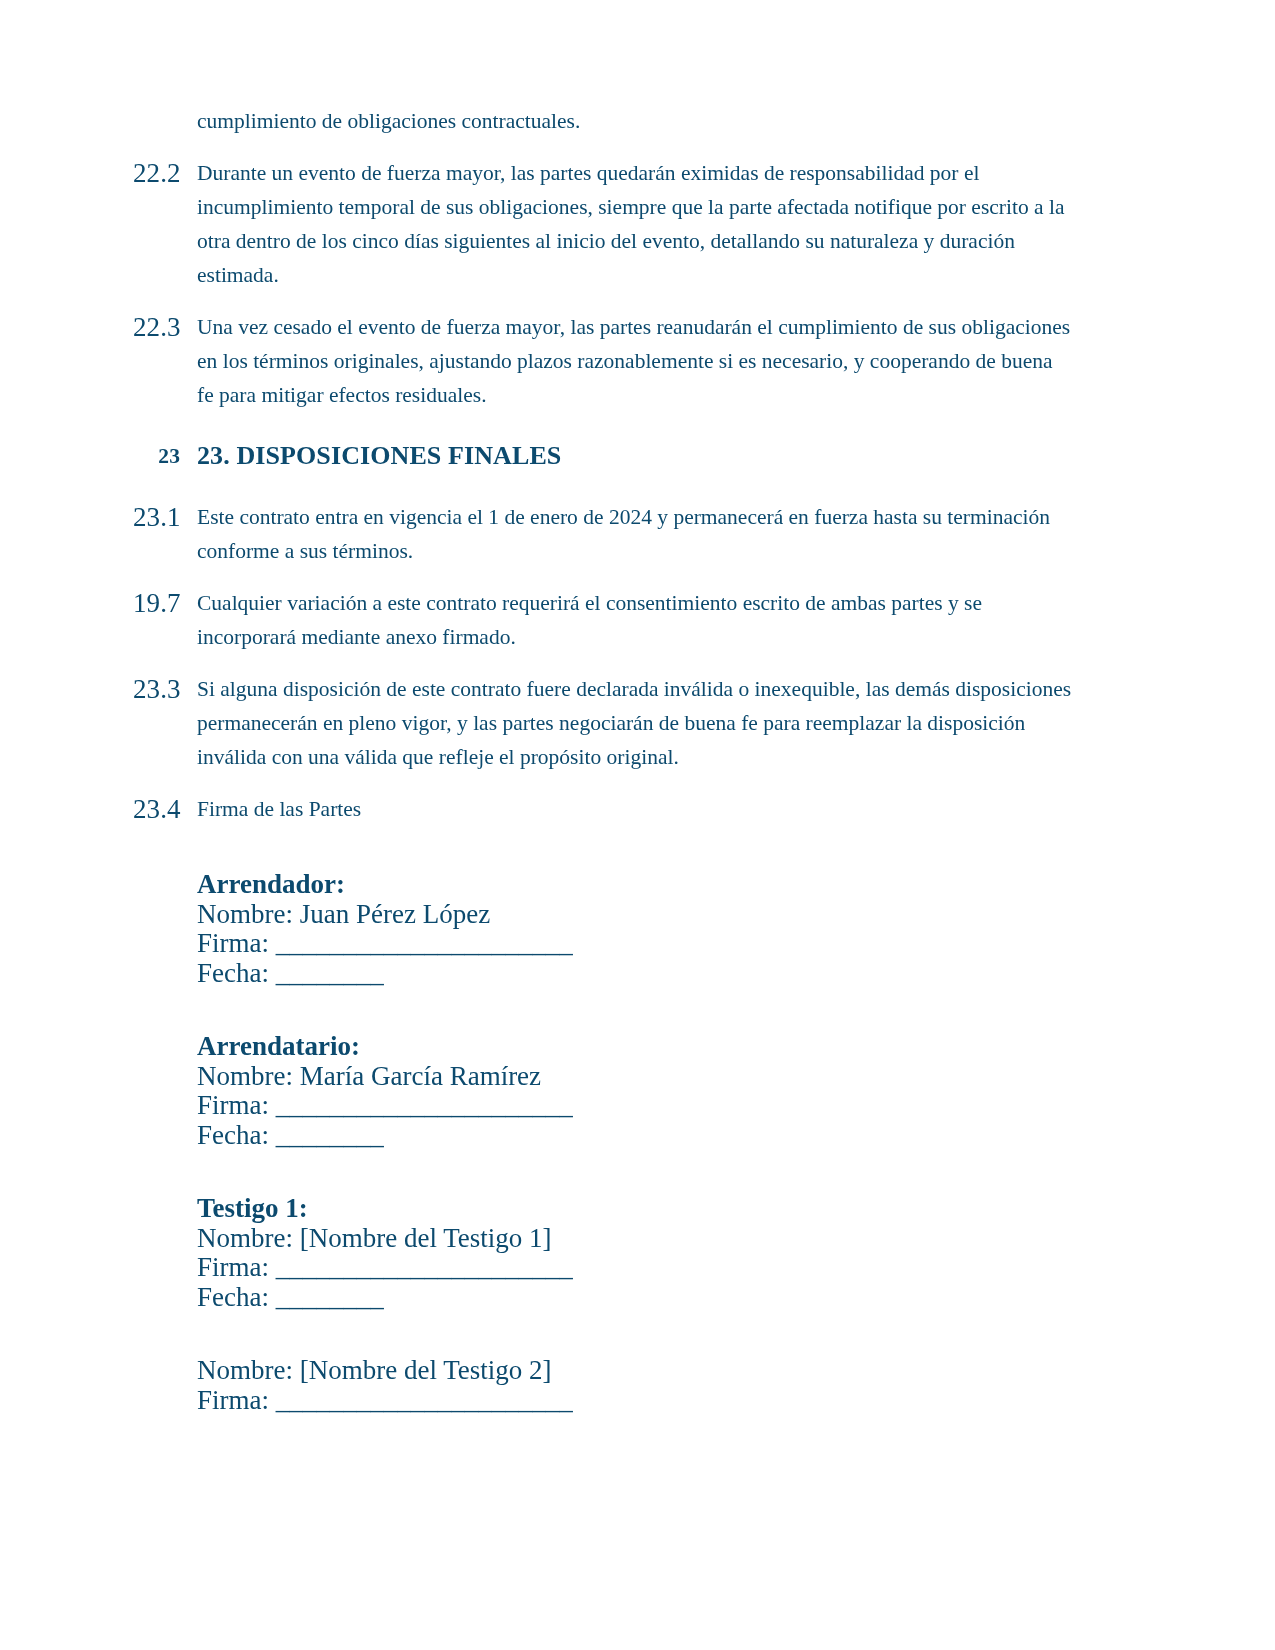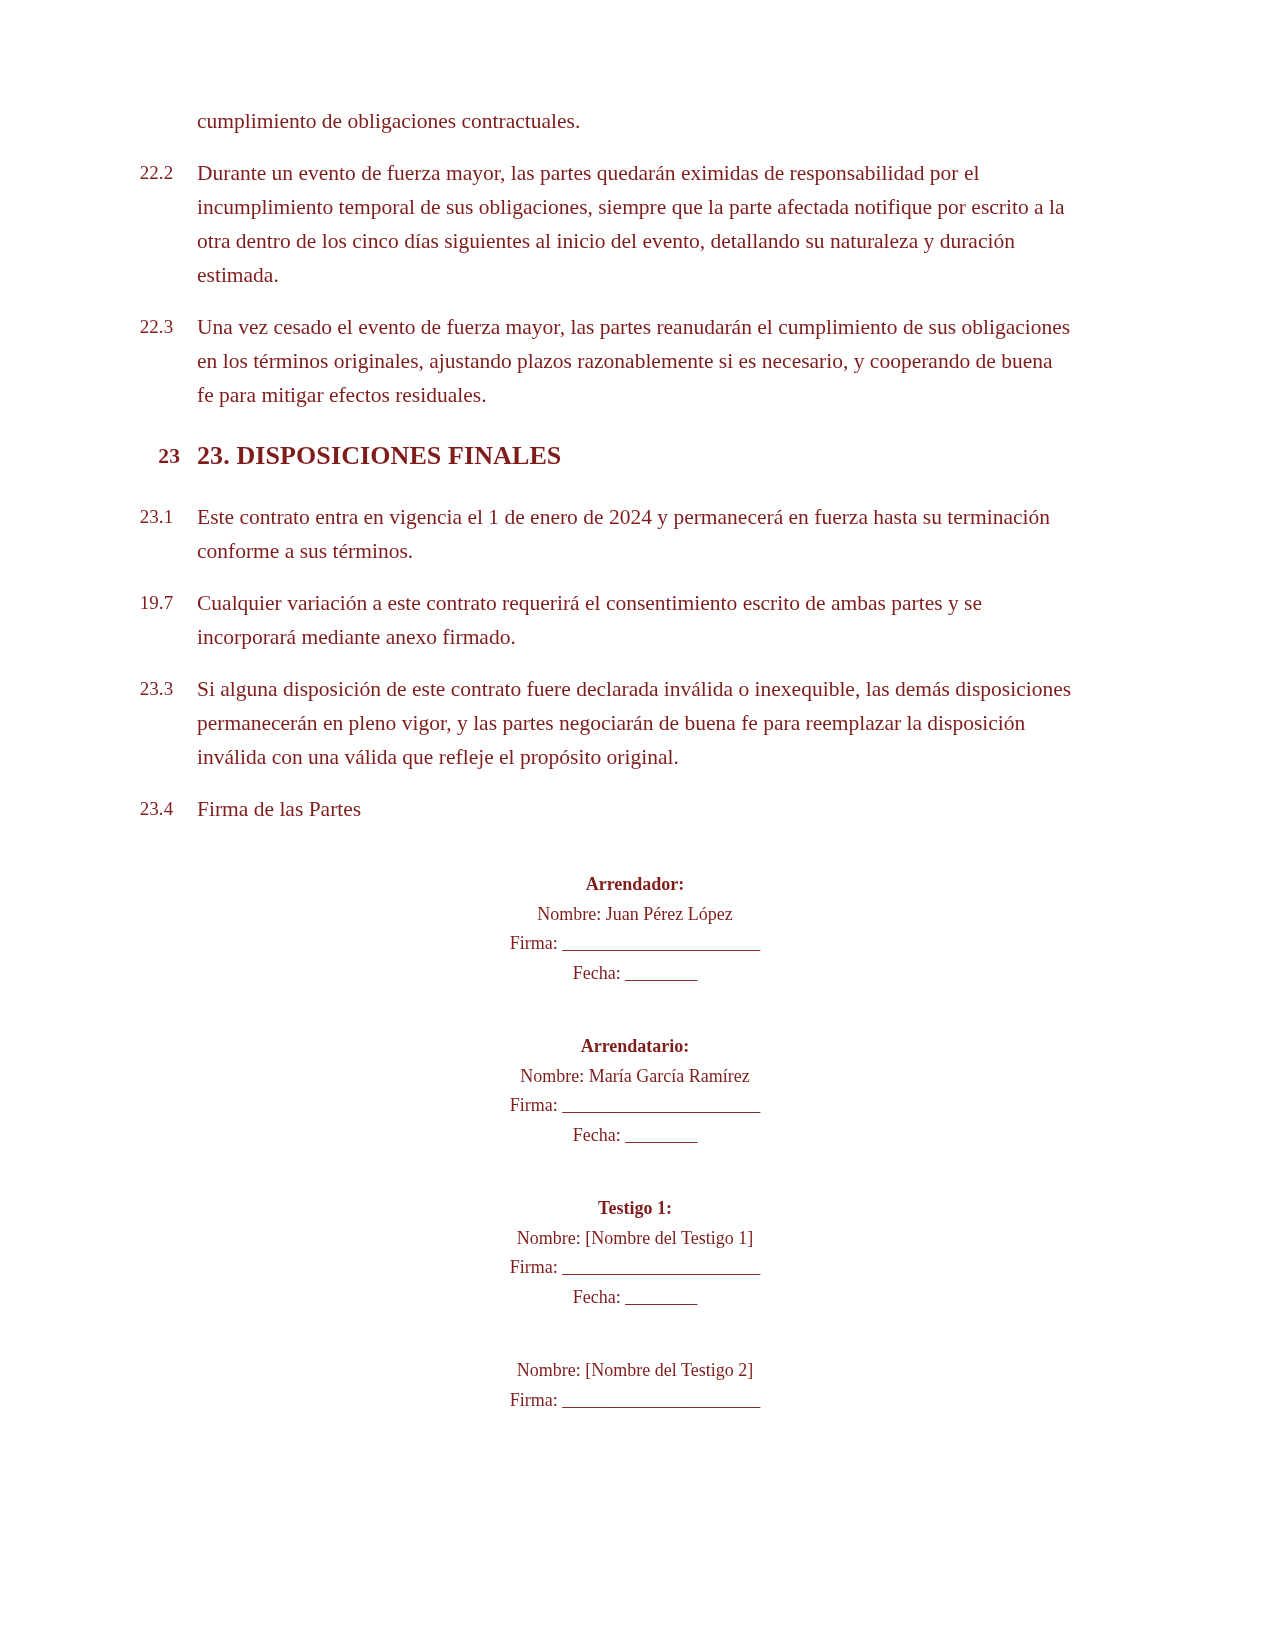--- a/index.html
+++ b/index.html
@@ -8,41 +8,41 @@
     background: #ffffff;
   }
   .page {
     position: relative;
     width: 1275px;
     height: 1650px;
     background: #ffffff;
     margin: 0 auto;
     overflow: hidden;
     font-family: "Liberation Serif", "DejaVu Serif", serif;
-    color: #7f1d1d;
+    color: #0c4a6e;
   }
   .content {
     position: absolute;
     left: 133px;
     top: 104px;
     width: 940px;
   }
 
   
   .clause {
     display: flex;
     align-items: flex-start;
     margin-bottom: 18px;
   }
   .clause.tight { margin-bottom: 0; }
   .clause-num {
     flex: 0 0 47px;
     width: 47px;
-    text-align: center;
-    font-size: 19px;
+    text-align: right;
+    font-size: 27px;
     line-height: 34px;
     letter-spacing: 0.1px;
     white-space: nowrap;
   }
   .clause-body {
     flex: 1 1 auto;
     font-size: 21.5px;
     line-height: 34px;
     text-align: left;
     padding-left: 17px;
@@ -79,23 +79,22 @@
     margin-left: 64px;
     width: 875px;
     font-size: 21px;
     line-height: 34px;
     margin-top: 44px;
     margin-bottom: 0;
   }
   .sig-group {
     margin-left: 64px;
     margin-top: 44px;
-    font-size: 18px;
+    font-size: 27px;
     line-height: 29.5px;
-    text-align: center;
   }
   .sig-group .sig-title {
     font-weight: 700;
   }
   .sig-line { white-space: pre; }
 </style>
 </head>
 <body>
 
 <div class="page">

